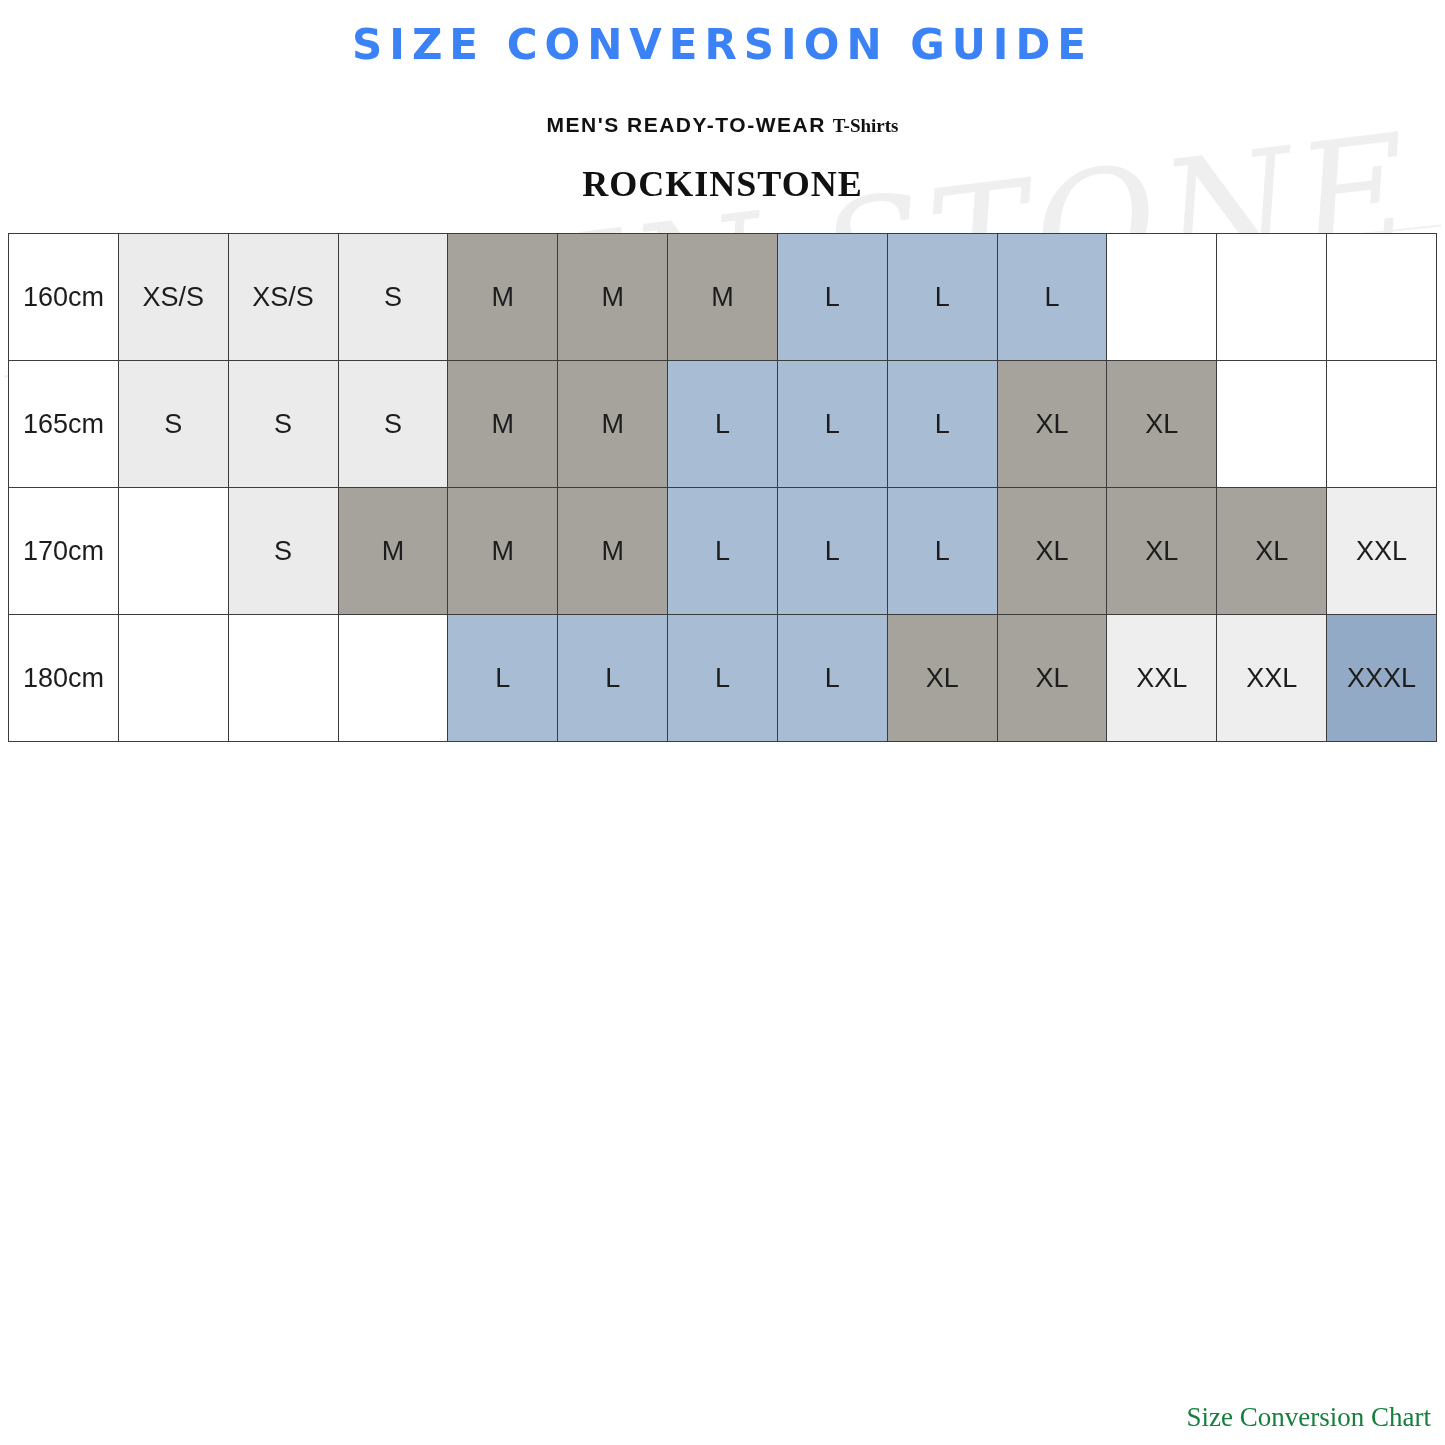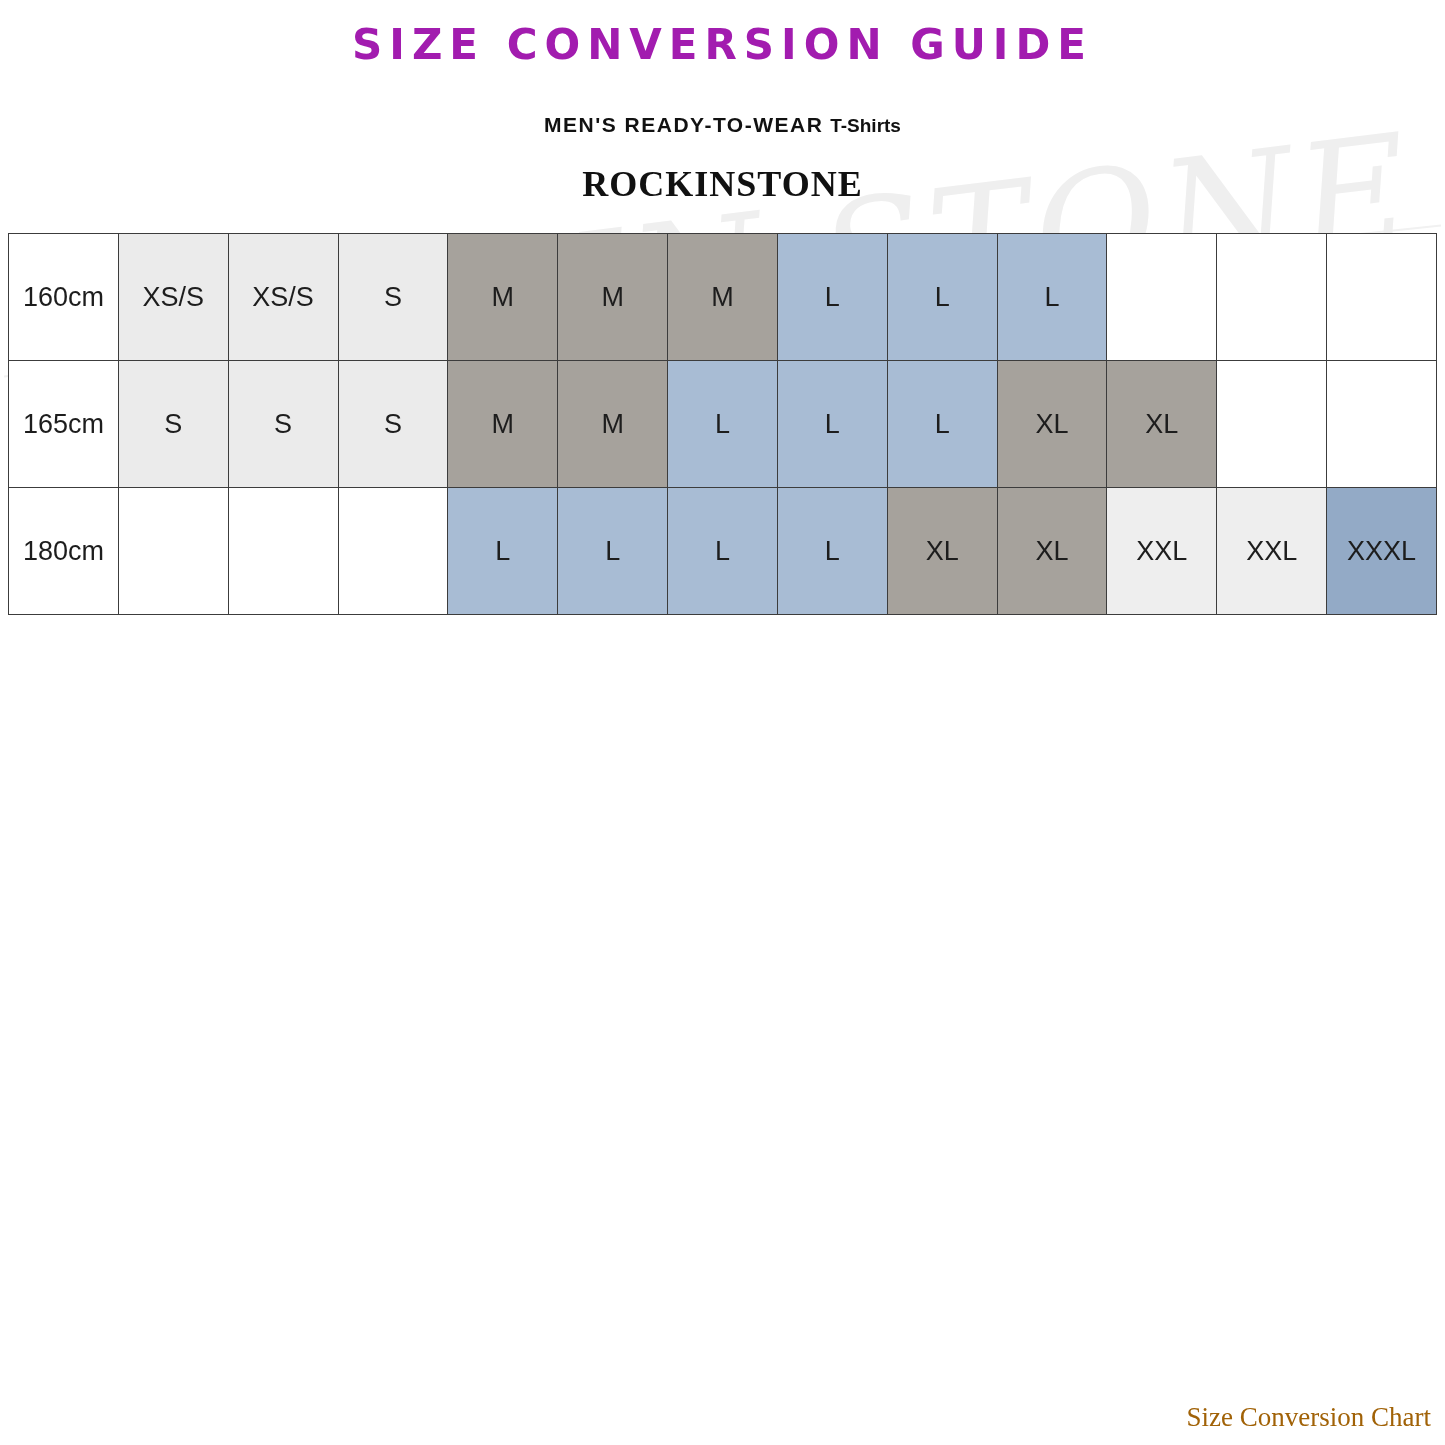--- a/index.html
+++ b/index.html
@@ -56,36 +56,36 @@
     z-index: 2;
   }
 
   .title {
     text-align: center;
     font-family: "DejaVu Sans", sans-serif;
     font-size: 42px;
     font-weight: bold;
     letter-spacing: 7px;
     padding-top: 20px;
-    color: #a21caf;
+    color: #3b82f6;
   }
   .subtitle {
     text-align: center;
     font-size: 21px;
     font-weight: bold;
     letter-spacing: 1px;
     margin-top: 44px;
     color: #111;
   }
   .subtitle .sub-a {
     font-family: "Liberation Sans", sans-serif;
     letter-spacing: 1.5px;
   }
   .subtitle .sub-b {
-    font-family: Liberation Sans, sans-serif;
+    font-family: Liberation Serif, serif;
     font-size: 19px;
     letter-spacing: 0px;
   }
   .desc {
     margin-top: 34px;
     text-align: center;
     font-family: "DejaVu Serif", serif;
     font-style: italic;
     font-size: 19px;
     line-height: 1.85;
@@ -140,21 +140,21 @@
   td.rowhead {
     font-size: 27px;
   }
 
   .footnote {
     position: absolute;
     right: 14px;
     bottom: 12px;
     font-family: "Liberation Serif", serif;
     font-size: 27px;
-    color: #a16207;
+    color: #15803d;
     z-index: 3;
   }
 </style>
 </head>
 <body>
 
 <div class="page">
 
   <div class="watermark-line"></div>
   <div class="watermark">ROCK IN STONE</div>
@@ -198,20 +198,35 @@
               <td style="background: rgb(166, 162, 156);">M</td>
               <td style="background: rgb(168, 188, 212);">L</td>
               <td style="background: rgb(168, 188, 212);">L</td>
               <td style="background: rgb(168, 188, 212);">L</td>
               <td style="background: rgb(166, 162, 156);">XL</td>
               <td style="background: rgb(166, 162, 156);">XL</td>
               <td style="background: rgb(255, 255, 255);"></td>
               <td style="background: rgb(255, 255, 255);"></td>
             </tr>
             <tr>
+              <td class="rowhead">170cm</td>
+              <td style="background: rgb(255, 255, 255);"></td>
+              <td style="background: rgb(235, 235, 235);">S</td>
+              <td style="background: rgb(166, 162, 156);">M</td>
+              <td style="background: rgb(166, 162, 156);">M</td>
+              <td style="background: rgb(166, 162, 156);">M</td>
+              <td style="background: rgb(168, 188, 212);">L</td>
+              <td style="background: rgb(168, 188, 212);">L</td>
+              <td style="background: rgb(168, 188, 212);">L</td>
+              <td style="background: rgb(166, 162, 156);">XL</td>
+              <td style="background: rgb(166, 162, 156);">XL</td>
+              <td style="background: rgb(166, 162, 156);">XL</td>
+              <td style="background: rgb(238, 238, 238);">XXL</td>
+            </tr>
+            <tr>
               <td class="rowhead">180cm</td>
               <td style="background: rgb(255, 255, 255);"></td>
               <td style="background: rgb(255, 255, 255);"></td>
               <td style="background: rgb(255, 255, 255);"></td>
               <td style="background: rgb(168, 188, 212);">L</td>
               <td style="background: rgb(168, 188, 212);">L</td>
               <td style="background: rgb(168, 188, 212);">L</td>
               <td style="background: rgb(168, 188, 212);">L</td>
               <td style="background: rgb(166, 162, 156);">XL</td>
               <td style="background: rgb(166, 162, 156);">XL</td>

